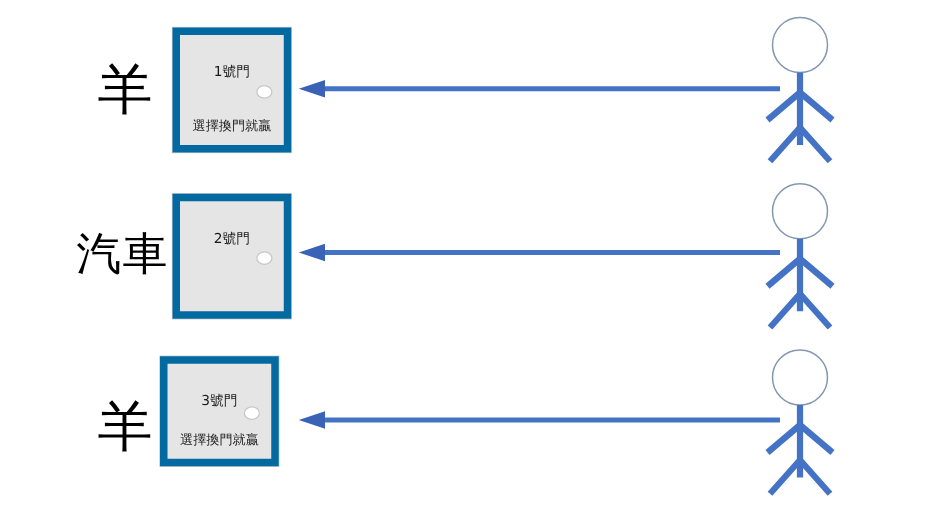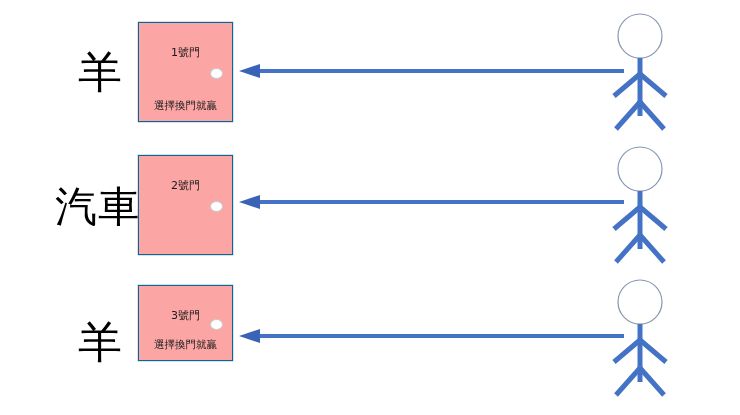--- a/index.html
+++ b/index.html
@@ -23,30 +23,30 @@
     font-family: "DejaVu Serif", "Liberation Serif", serif;
     font-weight: 400;
     line-height: 1;
     white-space: nowrap;
     text-align: center;
   }
   .prize-goat {
     font-size: 44px;
   }
   .prize-car {
-    font-size: 42px;
+    font-size: 36px;
     letter-spacing: 1px;
   }
 
   
   .door {
     position: absolute;
     box-sizing: border-box;
-    background: #fca5a5;
-    border: 1px solid #0369a1;
+    background: #e5e5e5;
+    border: 6px solid #0369a1;
     box-shadow: 0 0 0 0.5px #bfbfbf;
   }
   .door-number {
     position: absolute;
     left: 0;
     right: 0;
     top: 22px;
     text-align: center;
     font-size: 11px;
     color: #1a1a1a;
@@ -146,21 +146,21 @@
       <line x1="40" y1="46" x2="40" y2="104" stroke="#4472C4" stroke-width="5"></line>
       <line x1="40" y1="62" x2="14" y2="84" stroke="#4472C4" stroke-width="5"></line>
       <line x1="40" y1="62" x2="66" y2="84" stroke="#4472C4" stroke-width="5"></line>
       <line x1="40" y1="90" x2="16" y2="117" stroke="#4472C4" stroke-width="5"></line>
       <line x1="40" y1="90" x2="64" y2="117" stroke="#4472C4" stroke-width="5"></line>
     </svg>
   </div>
 
   <div class="prize-label prize-goat" style="left:70px; top:320px; width:60px;">羊</div>
 
-  <div class="door" style="left:138px; top:285px; width:95px; height:76px;">
+  <div class="door" style="left:128px; top:285px; width:95px; height:88px;">
     <div class="door-number">3號門</div>
     <div class="door-knob"></div>
     <div class="door-caption">選擇換門就贏</div>
   </div>
 
   <div class="arrow" style="left:239px; top:328px; width:385px;">
     <svg width="385" height="16" viewBox="0 0 385 16" aria-hidden="true">
       <line x1="20" y1="8" x2="385" y2="8" stroke="#4472C4" stroke-width="4"></line>
       <polygon points="0,8 21,1 21,15" fill="#3A63B8"></polygon>
     </svg>

